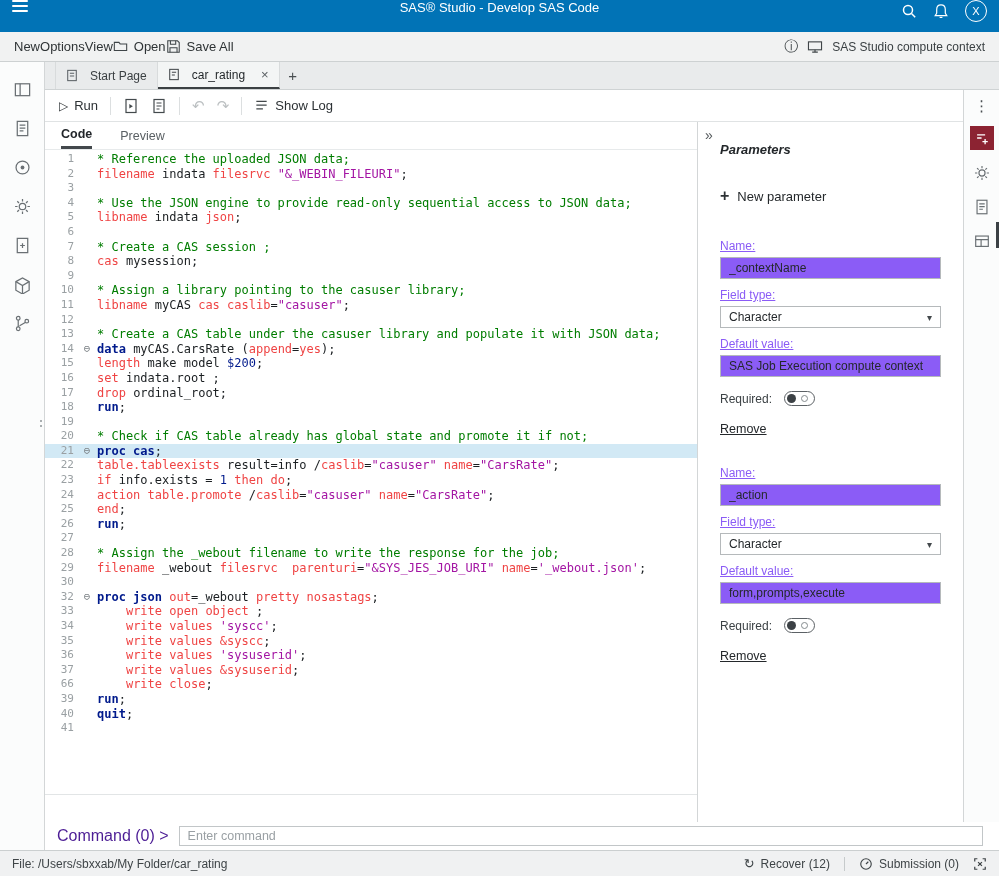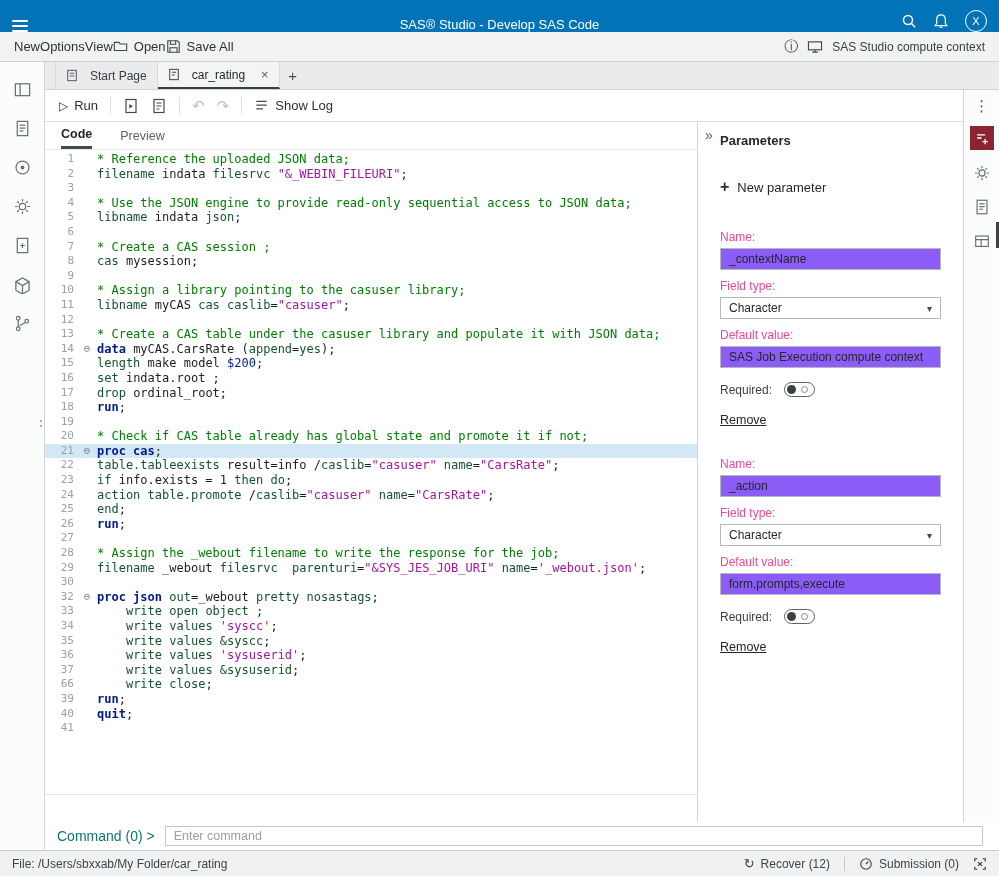--- a/index.html
+++ b/index.html
@@ -1,20 +1,20 @@
 <!DOCTYPE html>
 <html><head>
 <meta charset="utf-8">
 <style>
   * { margin:0; padding:0; box-sizing:border-box; }
   body { font-family:"Liberation Sans",sans-serif; background:#dfe1e2; }
   .app { width:999px; height:876px; background:#fff; position:relative; overflow:hidden; display:flex; flex-direction:column; }
 
   
-  .topbar { height:32px; background:#0173b6; display:flex; align-items:flex-end; padding:0 12px; position:relative; flex:none; }
+  .topbar { height:32px; background:#0173b6; display:flex; align-items:flex-start; padding:0 12px; position:relative; flex:none; }
   .hamb { width:16px; display:flex; flex-direction:column; gap:3px; cursor:pointer; }
   .hamb div { height:2px; background:#fff; border-radius:1px; }
   .tb-title { position:absolute; left:50%; transform:translateX(-50%); color:#fff; font-size:13px; white-space:nowrap; }
   .tb-right { margin-left:auto; display:flex; align-items:center; gap:16px; }
   .avatar { width:22px; height:22px; border:1.5px solid #fff; border-radius:50%; color:#fff; font-size:11px; display:flex; align-items:center; justify-content:center; }
 
   
   .menubar { height:30px; background:#f1f2f2; border-bottom:1px solid #cdd1d2; display:flex; align-items:center; padding:0 14px; font-size:13px; color:#2e3335; flex:none; }
   .menu-item { cursor:pointer; display:flex; align-items:center; gap:6px; white-space:nowrap; }
   .mb-right { margin-left:auto; display:flex; align-items:center; gap:9px; font-size:12px; color:#3a4043; }
@@ -53,54 +53,54 @@
   .code-tab.active { color:#22262a; font-weight:bold; border-bottom:3px solid #43484c; }
 
   .editor { height:645px; flex:none; overflow:hidden; font-family:"DejaVu Sans Mono",monospace; font-size:12px; line-height:14.6px; padding-top:2px; border-bottom:1px solid #e2e5e6; }
   .editor-gap { flex:1; background:#fff; }
   .eline { display:flex; white-space:pre; height:14.6px; }
   .eline.active { background:#d2e9f5; }
   .lnum { width:34px; flex:none; text-align:right; color:#9aa0a3; font-size:11px; padding-right:5px; }
   .lfold { width:16px; flex:none; text-align:center; color:#7c8286; font-size:11px; }
   .lcode { flex:1; padding-left:2px; }
   .tc { color:#007d00; }
-  .tk { color:#14532d; }
+  .tk { color:#ef4444; }
   .tb2 { color:#001a8c; font-weight:bold; }
   .ts { color:#a315a3; }
   .tn { color:#001a8c; font-weight:normal; }
   .tp { color:#1b1f22; }
 
   
   .params { width:266px; flex:none; border-left:1px solid #d3d6d7; position:relative; padding:0 22px; font-size:12px; color:#3c4245; overflow:hidden; background:#fff; }
   .params-collapse { position:absolute; left:7px; top:5px; font-size:14px; color:#54595c; cursor:pointer; }
-  .params-title { margin-top:11px; font-weight:bold; font-size:13px; color:#24282b; }
+  .params-title { margin-top:20px; font-weight:bold; font-size:13px; color:#24282b;font-style:italic; }
   .new-param { margin-top:30px; display:flex; align-items:center; gap:8px; font-size:13px; color:#24282b; cursor:pointer; }
   .plus-glyph { font-size:16px; font-weight:bold; color:#2c3134; }
   .pgroup { margin-top:34px; }
   .pgroup + .pgroup { margin-top:30px; }
-  .plabel { margin-top:9px; color:#ec4899; }
+  .plabel { margin-top:9px; color:#8b5cf6;text-decoration:underline; }
   .plabel:first-child { margin-top:0; }
   .pinput { margin-top:4px; width:100%; height:22px; border:1px solid #b5b9bb; padding:0 8px; color:#24282b; font-size:12px; background:#8b5cf6; font-family:"Liberation Sans",sans-serif; }
   .pselect { margin-top:4px; width:100%; height:22px; border:1px solid #b5b9bb; display:flex; align-items:center; justify-content:space-between; padding:0 8px; color:#24282b; background:#fff; cursor:pointer; }
   .sel-arrow { font-size:10px; color:#44494c; }
   .req-row { margin-top:14px; display:flex; align-items:center; gap:12px; }
   .toggle { width:31px; height:15px; border:1.5px solid #5c6165; border-radius:9px; display:flex; align-items:center; padding:0 2px; gap:5px; cursor:pointer; background:#fff; }
   .knob { width:9px; height:9px; border-radius:50%; background:#3c4145; }
   .knob2 { width:7px; height:7px; border-radius:50%; border:1.5px solid #858b8e; }
   .remove-link { margin-top:16px; display:inline-block; text-decoration:underline; color:#24282b; font-size:12.5px; cursor:pointer; }
 
   
   .right-strip { width:36px; flex:none; border-left:1px solid #d3d6d7; background:#fbfcfc; display:flex; flex-direction:column; align-items:center; padding-top:8px; gap:12px; position:relative; }
   .kebab { font-size:15px; color:#4a4f52; cursor:pointer; line-height:16px; }
   .maroon-tile { width:24px; height:24px; background:#8c2332; display:flex; align-items:center; justify-content:center; cursor:pointer; }
   .active-bar { position:absolute; right:0; top:132px; width:3px; height:26px; background:#3c4145; }
 
   
   .command-bar { height:28px; flex:none; display:flex; align-items:center; padding:0 16px 0 12px; gap:10px; background:#fff; }
-  .cmd-label { font-size:14px; color:#0f766e; white-space:nowrap; }
+  .cmd-label { font-size:16px; color:#4c1d95; white-space:nowrap; }
   .cmd-input { flex:1; height:20px; border:1px solid #c2c6c8; padding:0 8px; font-size:12.5px; font-family:"Liberation Sans",sans-serif; color:#24282b; }
   .cmd-input::placeholder { color:#9aa0a4; }
 
   
   .statusbar { height:26px; flex:none; background:#f0f1f2; border-top:1px solid #cbcfd0; display:flex; align-items:center; padding:0 12px; font-size:12px; color:#3e4447; }
   .status-right { margin-left:auto; display:flex; align-items:center; gap:14px; }
   .st-item { display:flex; align-items:center; gap:6px; cursor:pointer; white-space:nowrap; }
   .st-sep { width:1px; height:14px; background:#c6cacb; }
   .recover-glyph { font-size:13px; color:#3e4447; }
 

